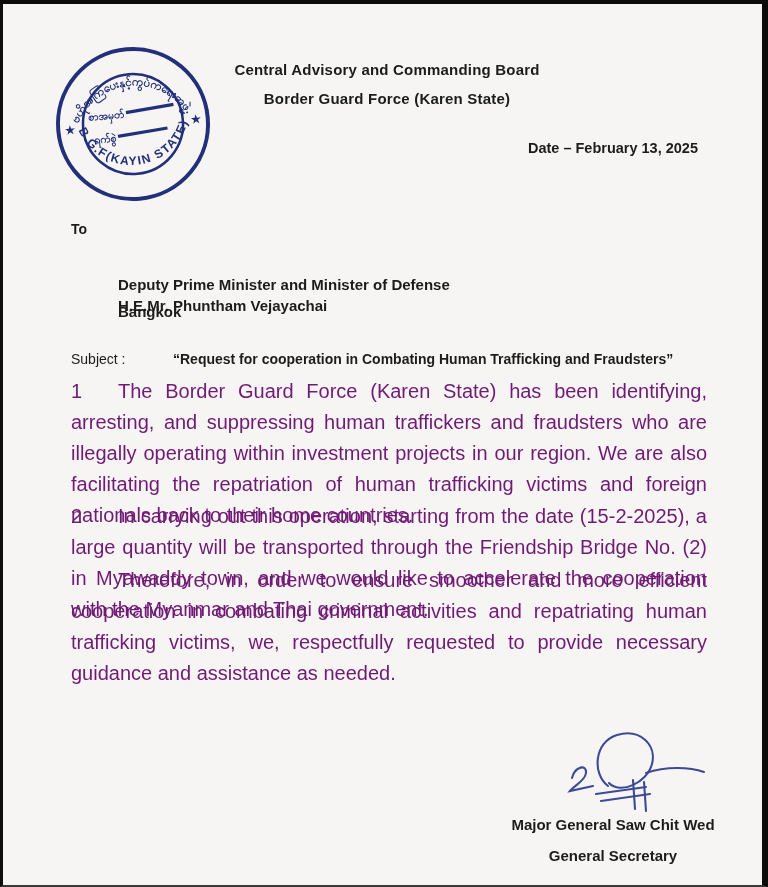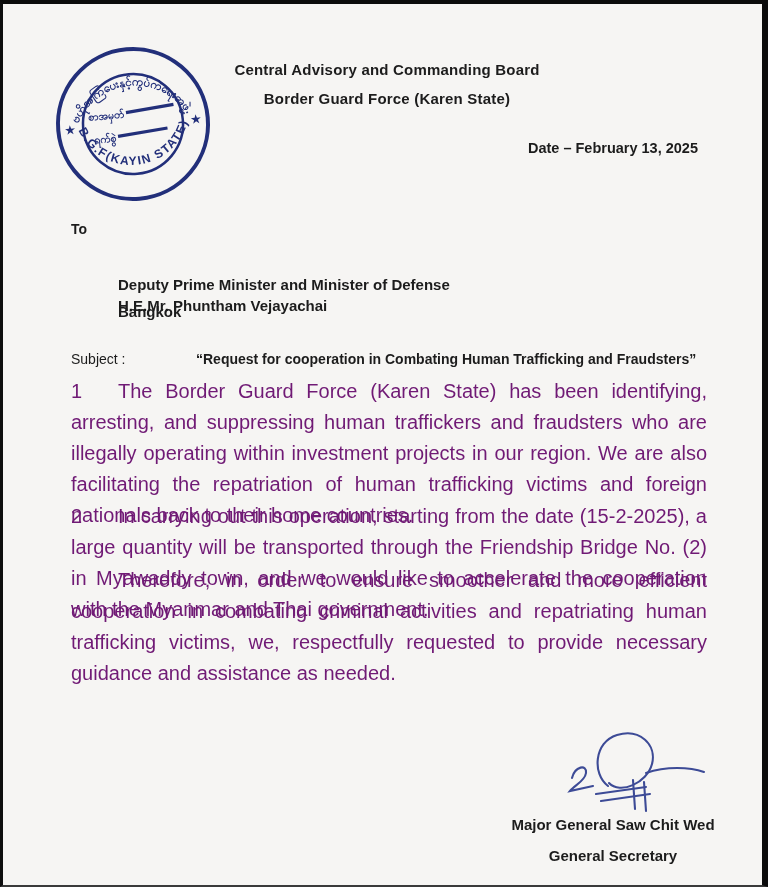--- a/index.html
+++ b/index.html
@@ -20,21 +20,21 @@
   .hdr1 { top:57px; }
   .hdr2 { top:86px; }
   .date-line { top:136px; right:64px; font-weight:bold; font-size:14.5px; }
   .to-label { left:68px; top:217px; font-size:14px; font-weight:bold; }
   .rcpt { left:115px; font-size:15px; font-weight:bold; }
   .rcpt-name { top:245px;margin-top:48px; }
   .rcpt-title { top:272px; }
   .rcpt-city { top:299px; }
   .subject-row { left:68px; top:347px; width:636px; display:flex; font-size:14px; }
   .subject-label { width:102px; flex:0 0 102px; font-weight:normal; }
-  .subject-text { font-weight:bold;margin-left:23px; }
+  .subject-text { font-weight:bold; }
   .para {
     left:68px; width:636px;
     font-size:20px; line-height:31px;
     text-align:justify;
     color:#701a75;
   }
   .p1 { top:372px; }
   .p2 { top:497px; }
   .p3 { top:561px; text-indent:47px; }
   .para-num { display:inline-block; width:47px; font-weight:normal; }

